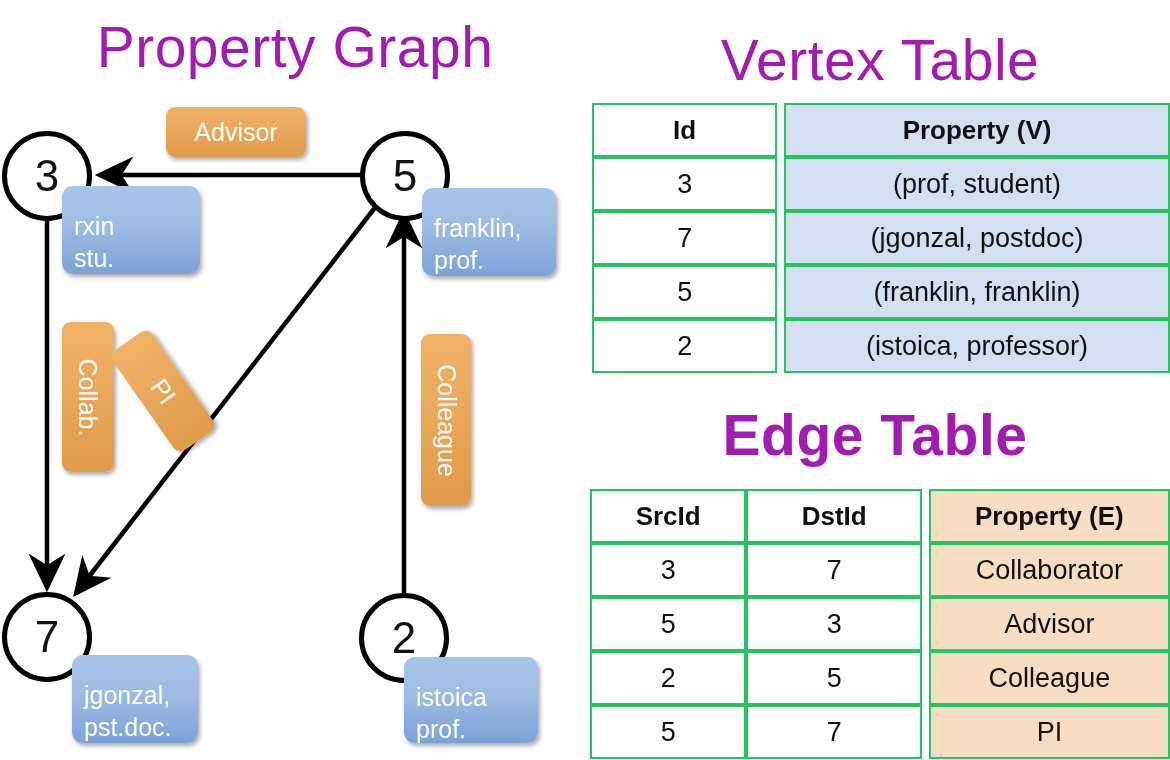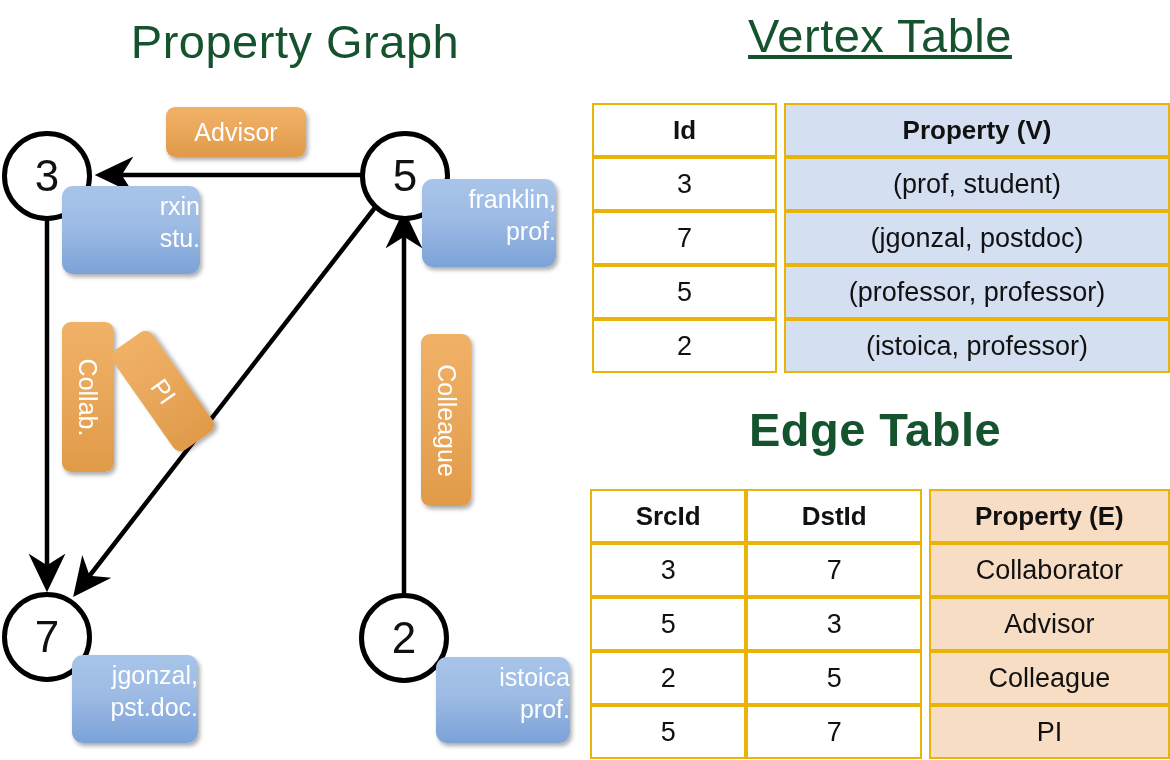--- a/index.html
+++ b/index.html
@@ -13,29 +13,29 @@
     position: relative;
     overflow: hidden;
     font-family: "Liberation Sans", sans-serif;
     color: #000;
   }
 
   .title {
     position: absolute;
     font-family: "Liberation Sans", sans-serif;
     font-weight: 300;
-    font-size: 47px;
+    font-size: 57px;
     letter-spacing: 0.5px;
-    color: #14532d;
+    color: #a21caf;
     white-space: nowrap;
     text-align: center;
   }
 
   #graph-title  { left: 0;   top: 14px;  width: 590px; }
-  #vertex-title { left: 590px; top: 8px; width: 580px; text-decoration: underline; }
+  #vertex-title { left: 590px; top: 27px; width: 580px; }
   #edge-title   { left: 590px; top: 402px; width: 570px; font-weight: bold; }
 
   
   #graph-panel {
     position: absolute;
     left: 0; top: 0;
     width: 590px; height: 760px;
   }
   #graph-svg {
     position: absolute;
@@ -62,24 +62,23 @@
   .prop-box {
     position: absolute;
     border-radius: 11px;
     background: linear-gradient(to bottom, #a8c4e8 0%, #9dbbe4 45%, #7ba2d8 100%);
     box-shadow: 2px 3px 4px rgba(0,0,0,0.33);
     color: #ffffff;
     font-size: 25px;
     font-weight: 300;
     font-family: "Liberation Sans", sans-serif;
     line-height: 1.28;
-    padding: 4px 0 0 12px;
+    padding: 24px 0 0 12px;
     box-sizing: border-box;
     z-index: 4;
-    text-align: right;
   }
 
   .edge-label {
     position: absolute;
     border-radius: 9px;
     background: linear-gradient(to bottom, #f0b166 0%, #eaa85c 45%, #e09a48 100%);
     box-shadow: 2px 3px 4px rgba(0,0,0,0.33);
     color: #ffffff;
     font-size: 25px;
     font-weight: 300;
@@ -98,21 +97,21 @@
   .edge-label.rot .vtext { transform: none; }
 
   
   .tbl {
     position: absolute;
     border-collapse: separate;
     border-spacing: 0;
     font-family: "Liberation Sans", sans-serif;
   }
   .tbl td, .tbl th {
-    border: 2px solid #eab308;
+    border: 2px solid #22c55e;
     padding: 0;
     height: 50px;
     text-align: center;
     vertical-align: middle;
     font-weight: 300;
     font-size: 27px;
     background: #ffffff;
     color: #111;
   }
   .tbl th {
@@ -169,31 +168,31 @@
   <div class="node-circle" style="left:2px;  top:131px; width:90px; height:90px;">3</div>
   <div class="node-circle" style="left:360px;top:131px; width:90px; height:90px;">5</div>
   <div class="node-circle" style="left:2px;  top:592px; width:90px; height:90px;">7</div>
   <div class="node-circle" style="left:359px;top:593px; width:90px; height:90px;">2</div>
 
   <div class="prop-box" style="left:62px; top:186px; width:138px; height:88px;">
     <div>rxin</div>
     <div>stu.</div>
   </div>
 
-  <div class="prop-box" style="left:422px; top:179px; width:134px; height:88px;">
+  <div class="prop-box" style="left:422px; top:188px; width:134px; height:88px;">
     <div>franklin,</div>
     <div>prof.</div>
   </div>
 
   <div class="prop-box" style="left:72px; top:655px; width:126px; height:88px;">
     <div>jgonzal,</div>
     <div>pst.doc.</div>
   </div>
 
-  <div class="prop-box" style="left:436px; top:657px; width:134px; height:86px;">
+  <div class="prop-box" style="left:404px; top:657px; width:134px; height:86px;">
     <div>istoica</div>
     <div>prof.</div>
   </div>
 
   <div class="edge-label rot" style="left:166px; top:107px; width:140px; height:50px;">
     <span class="vtext">Advisor</span>
   </div>
 
   <div class="edge-label" style="left:62px; top:322px; width:52px; height:150px;">
     <span class="vtext">Collab.</span>
@@ -221,21 +220,21 @@
     <td class="c-prop v-prop">(prof, student)</td>
   </tr>
   <tr>
     <td class="c-id">7</td>
     <td class="gapcol"></td>
     <td class="c-prop v-prop">(jgonzal, postdoc)</td>
   </tr>
   <tr>
     <td class="c-id">5</td>
     <td class="gapcol"></td>
-    <td class="c-prop v-prop">(professor, professor)</td>
+    <td class="c-prop v-prop">(franklin, franklin)</td>
   </tr>
   <tr>
     <td class="c-id">2</td>
     <td class="gapcol"></td>
     <td class="c-prop v-prop">(istoica, professor)</td>
   </tr>
 </tbody>
   </table>
 
 <table class="tbl" id="edge-table">

